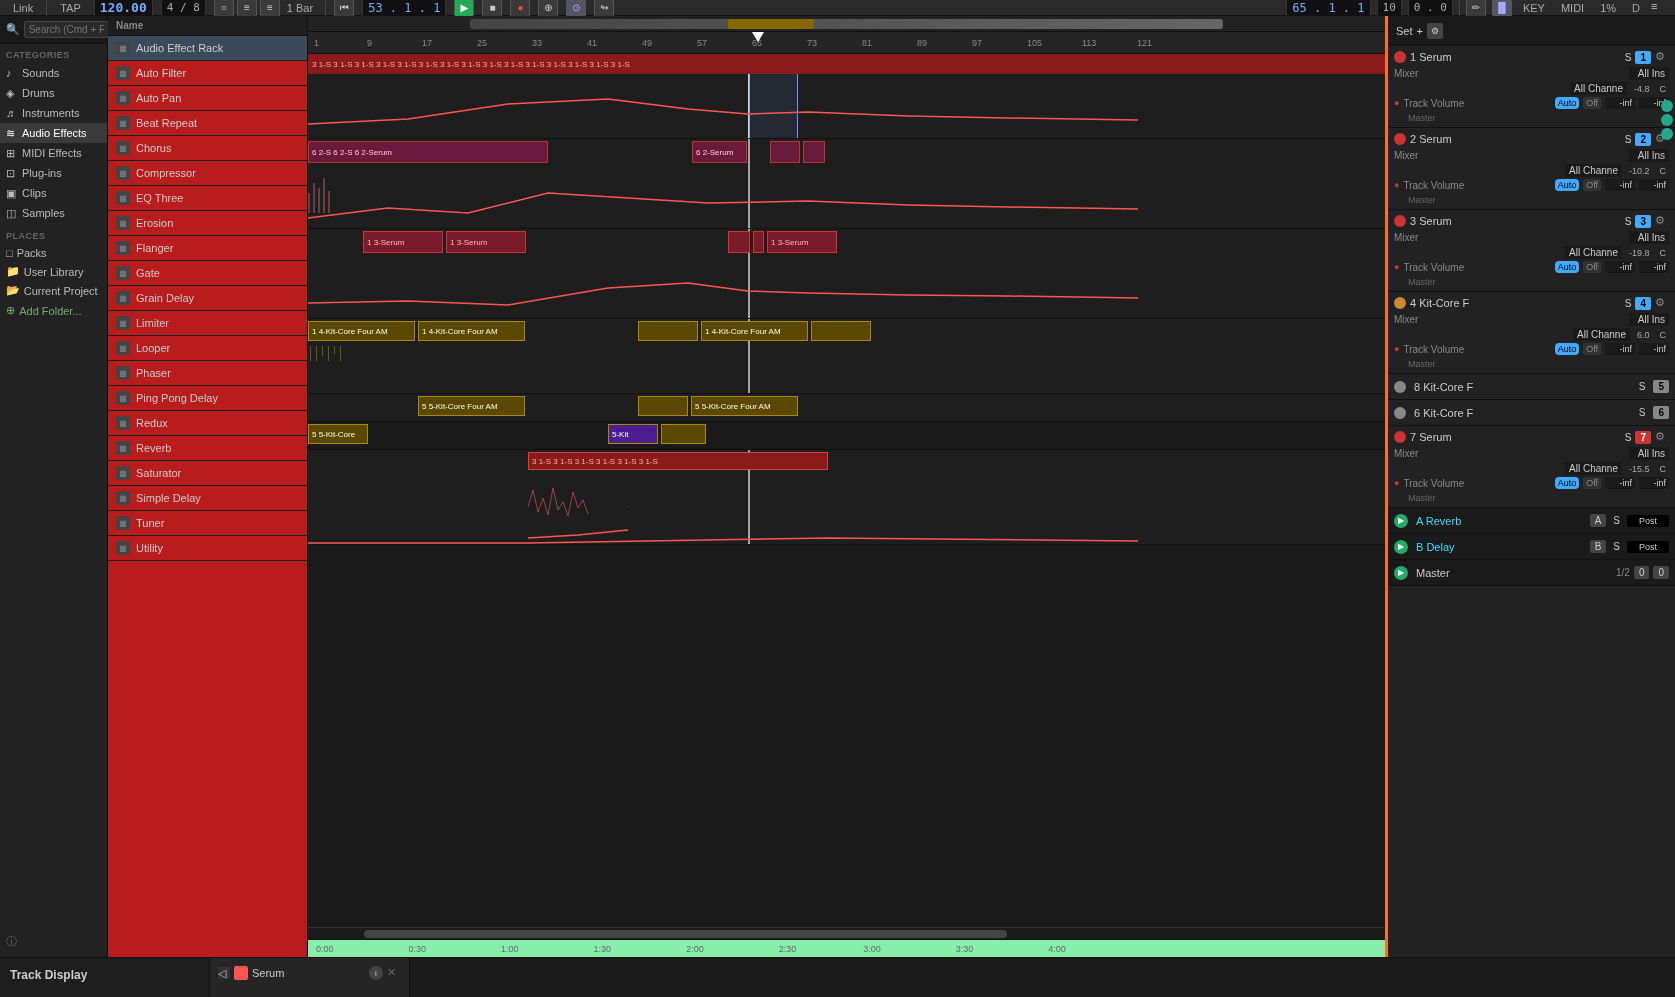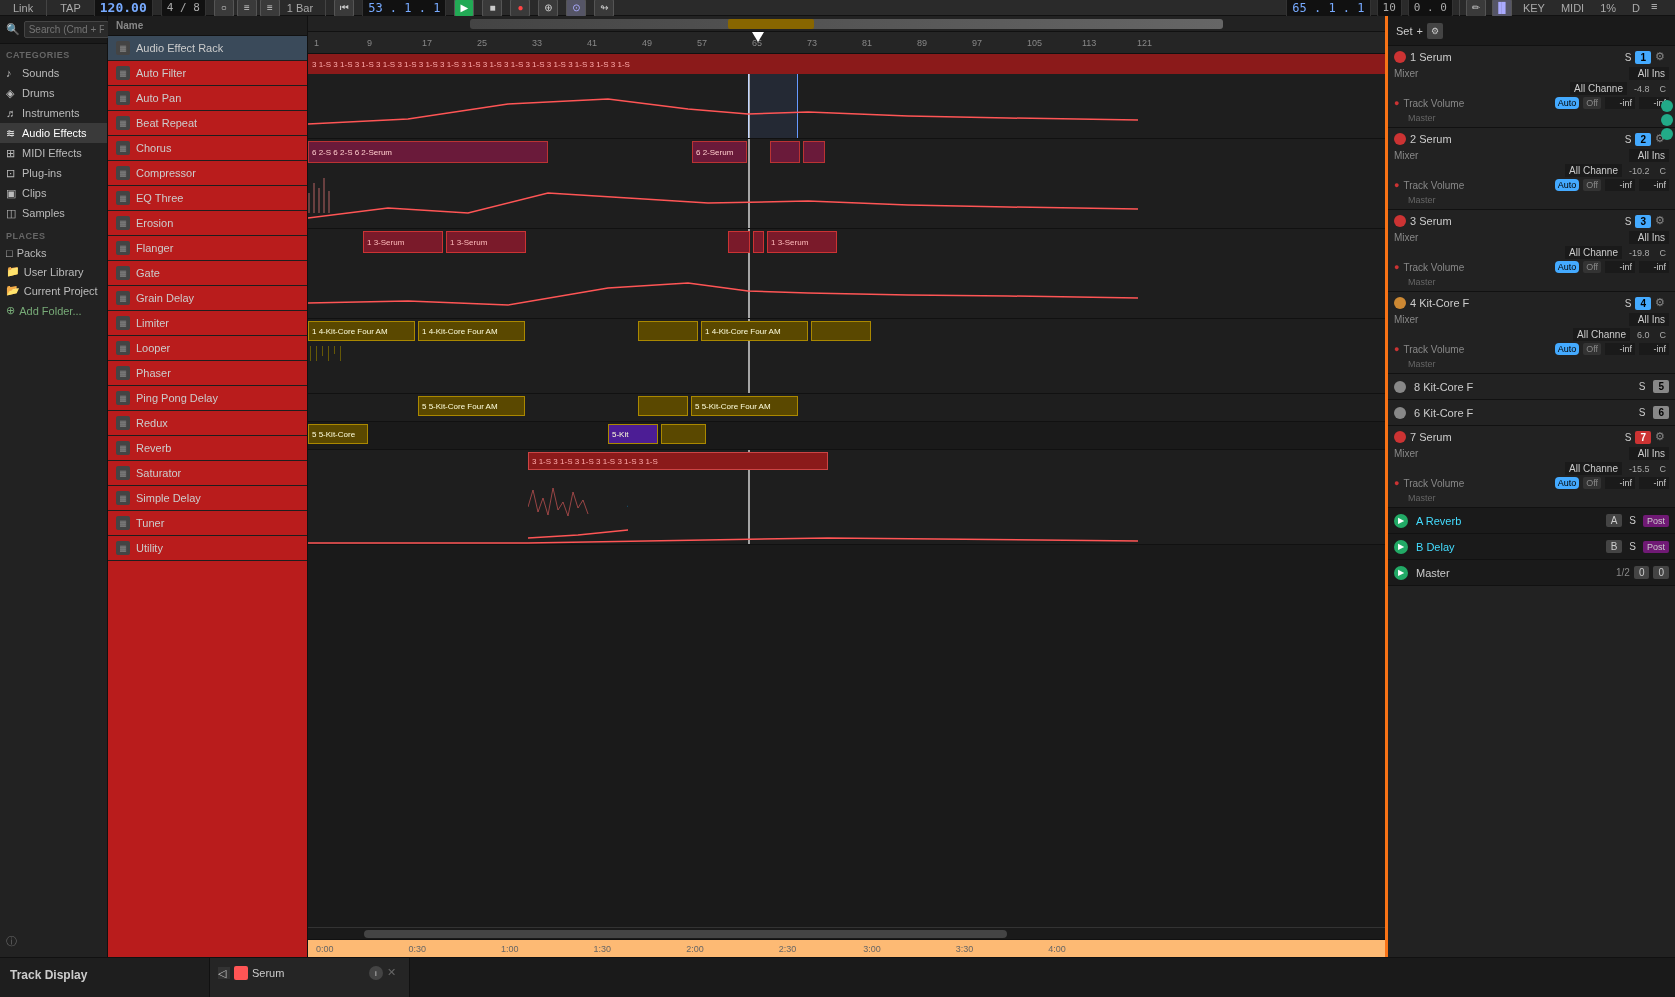--- a/index.html
+++ b/index.html
@@ -300,24 +300,24 @@
     }
     .return-letter {
       padding: 1px 5px;
       background: #444;
       color: #ccc;
       font-size: 10px;
       border-radius: 2px;
     }
     .return-s { color: #ccc; font-size: 10px; padding: 0 3px; }
     .return-post {
-      background: #701a75;
+      background: #000000;
       color: #ccc;
       font-size: 9px;
-      padding: 1px 4px;
+      padding: 1px 12px;
       border-radius: 2px;
     }
 
     
     .bottom-section {
       height: 210px;
       display: flex;
       border-top: 1px solid #111;
     }
     .bottom-left {
@@ -847,21 +847,21 @@
           </div>
         </div>
       </div>
 
     </div>
 
     <div class="h-scrollbar">
       <div class="h-scrollbar-thumb" style="width:60%;margin-left:5%;"></div>
     </div>
 
-    <div style="height:18px;background:#fdba74;border-top:1px solid #111;display:flex;align-items:center;padding:0 8px;gap:20px;font-size:9px;color:#666;">
+    <div style="height:18px;background:#86efac;border-top:1px solid #111;display:flex;align-items:center;padding:0 8px;gap:20px;font-size:9px;color:#666;">
       <span>0:00</span>
       <span style="margin-left:55px;">0:30</span>
       <span style="margin-left:55px;">1:00</span>
       <span style="margin-left:55px;">1:30</span>
       <span style="margin-left:55px;">2:00</span>
       <span style="margin-left:55px;">2:30</span>
       <span style="margin-left:47px;">3:00</span>
       <span style="margin-left:55px;">3:30</span>
       <span style="margin-left:55px;">4:00</span>
     </div>

